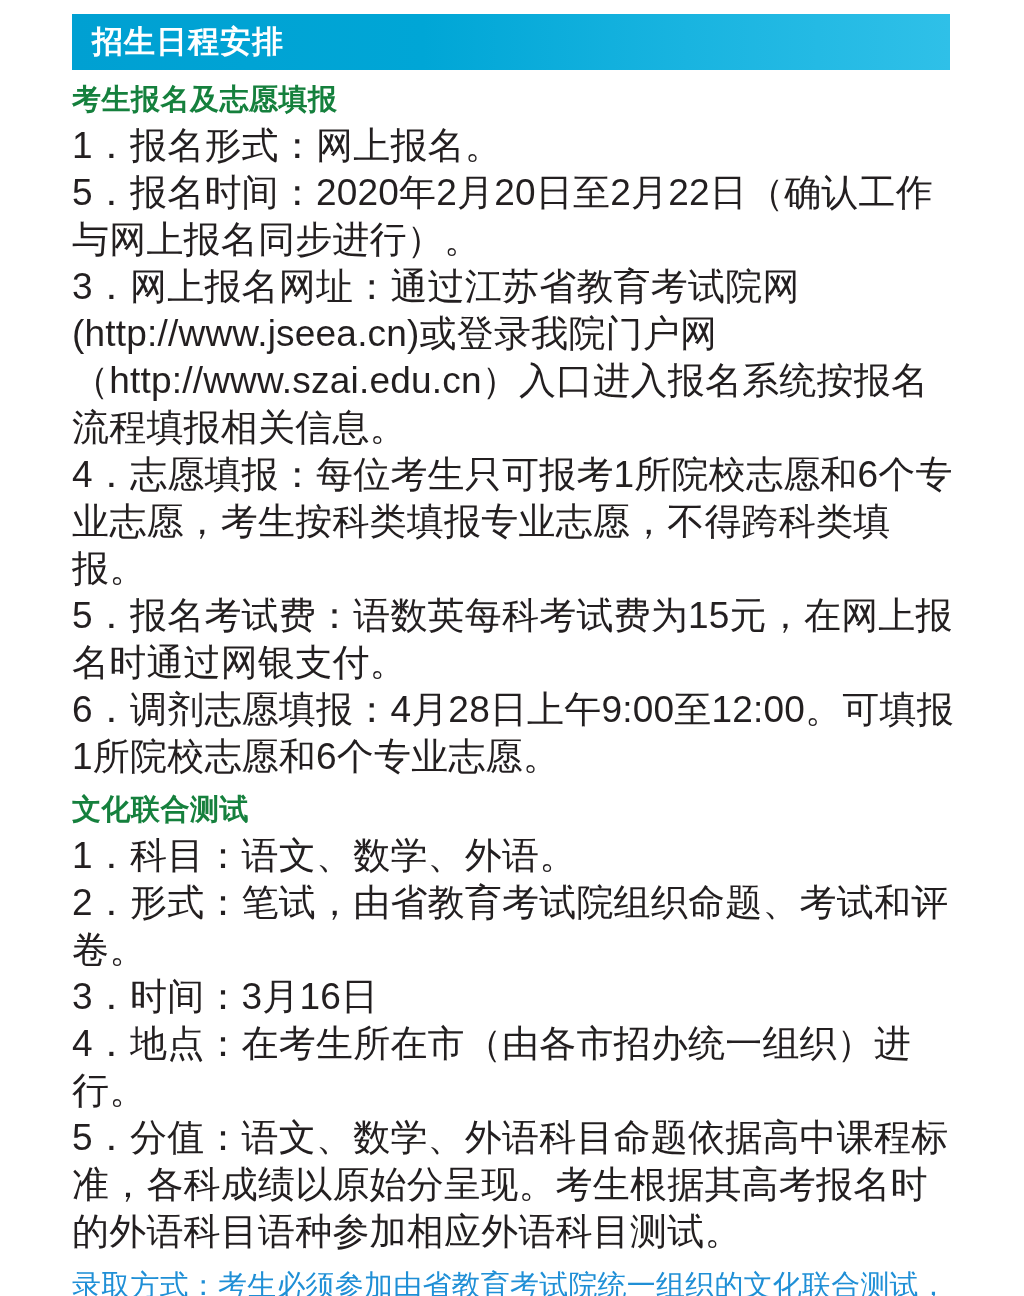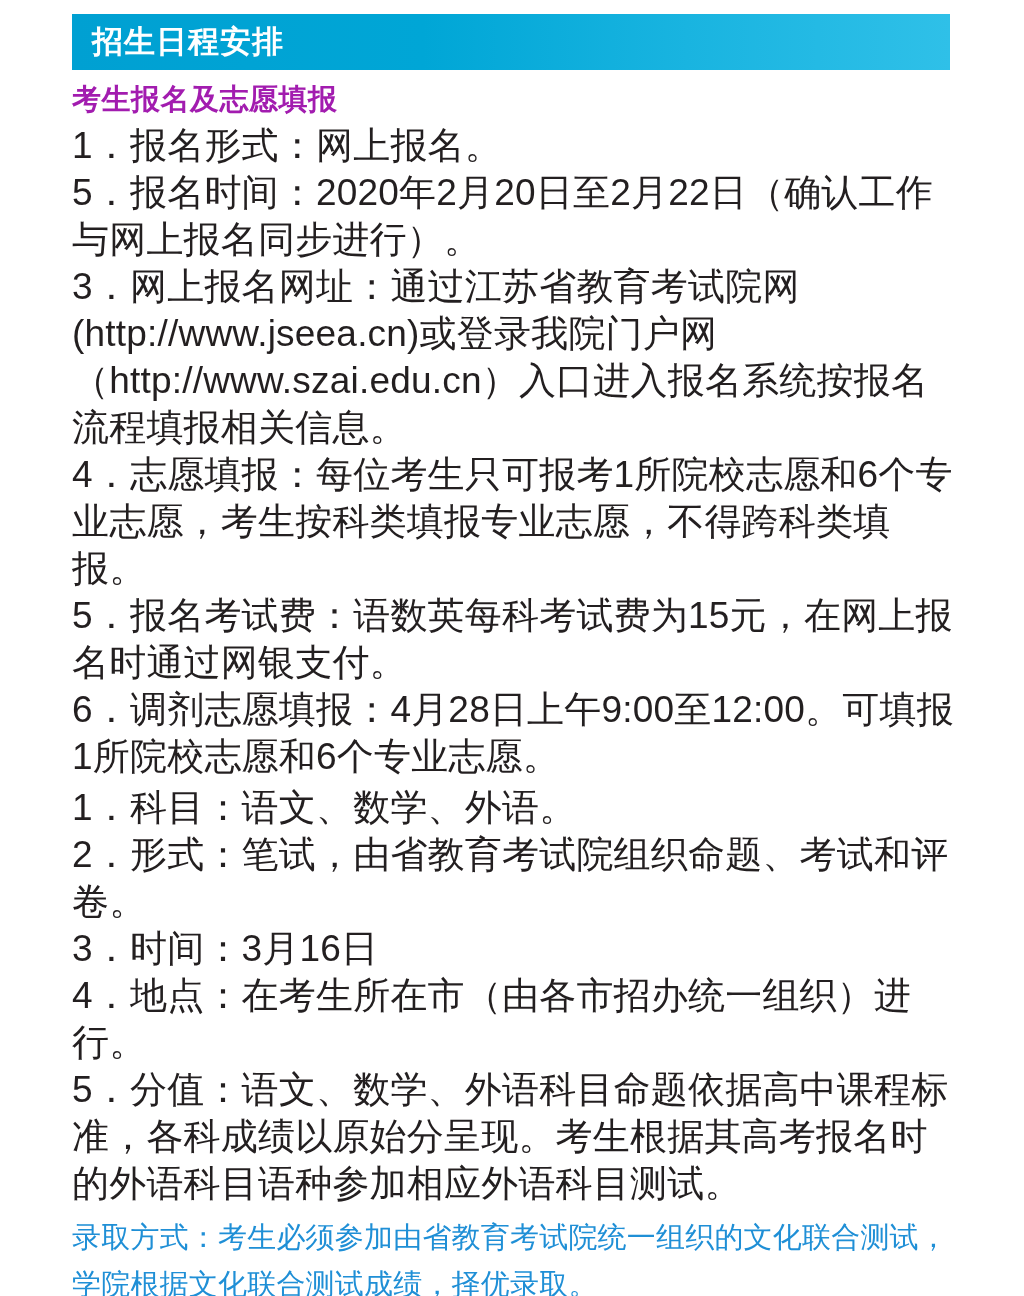--- a/index.html
+++ b/index.html
@@ -33,21 +33,21 @@
   }
   .section-banner .banner-title {
     color: #ffffff;
     font-size: 31px;
     font-weight: bold;
     letter-spacing: 1px;
   }
   .sub-head {
     font-size: 29px;
     font-weight: bold;
-    color: #a21caf;
+    color: #15803d;
     margin: 10px 0 2px 4px;
     letter-spacing: 0.5px;
   }
   .para {
     font-size: 37px;
     line-height: 47px;
     color: #231f20;
     margin: 0 0 0 4px;
     text-indent: 0;
     letter-spacing: 0.2px;
@@ -76,20 +76,21 @@
     <div class="sub-head">考生报名及志愿填报</div>
     <p class="para">1．报名形式：网上报名。</p>
     <p class="para">5．报名时间：2020年2月20日至2月22日（确认工作与网上报名同步进行）。</p>
     <p class="para">3．网上报名网址：通过江苏省教育考试院网(http://www.jseea.cn)或登录我院门户网（http://www.szai.edu.cn）入口进入报名系统按报名流程填报相关信息。</p>
     <p class="para">4．志愿填报：每位考生只可报考1所院校志愿和6个专业志愿，考生按科类填报专业志愿，不得跨科类填报。</p>
     <p class="para">5．报名考试费：语数英每科考试费为15元，在网上报名时通过网银支付。</p>
     <p class="para">6．调剂志愿填报：4月28日上午9:00至12:00。可填报1所院校志愿和6个专业志愿。</p>
   </div>
 
   <div class="block">
+    <div class="sub-head">文化联合测试</div>
     <p class="para">1．科目：语文、数学、外语。</p>
     <p class="para">2．形式：笔试，由省教育考试院组织命题、考试和评卷。</p>
     <p class="para">3．时间：3月16日</p>
     <p class="para">4．地点：在考生所在市（由各市招办统一组织）进行。</p>
     <p class="para">5．分值：语文、数学、外语科目命题依据高中课程标准，各科成绩以原始分呈现。考生根据其高考报名时的外语科目语种参加相应外语科目测试。</p>
   </div>
 
   <p class="highlight">录取方式：考生必须参加由省教育考试院统一组织的文化联合测试，学院根据文化联合测试成绩，择优录取。</p>
 
 </div>

